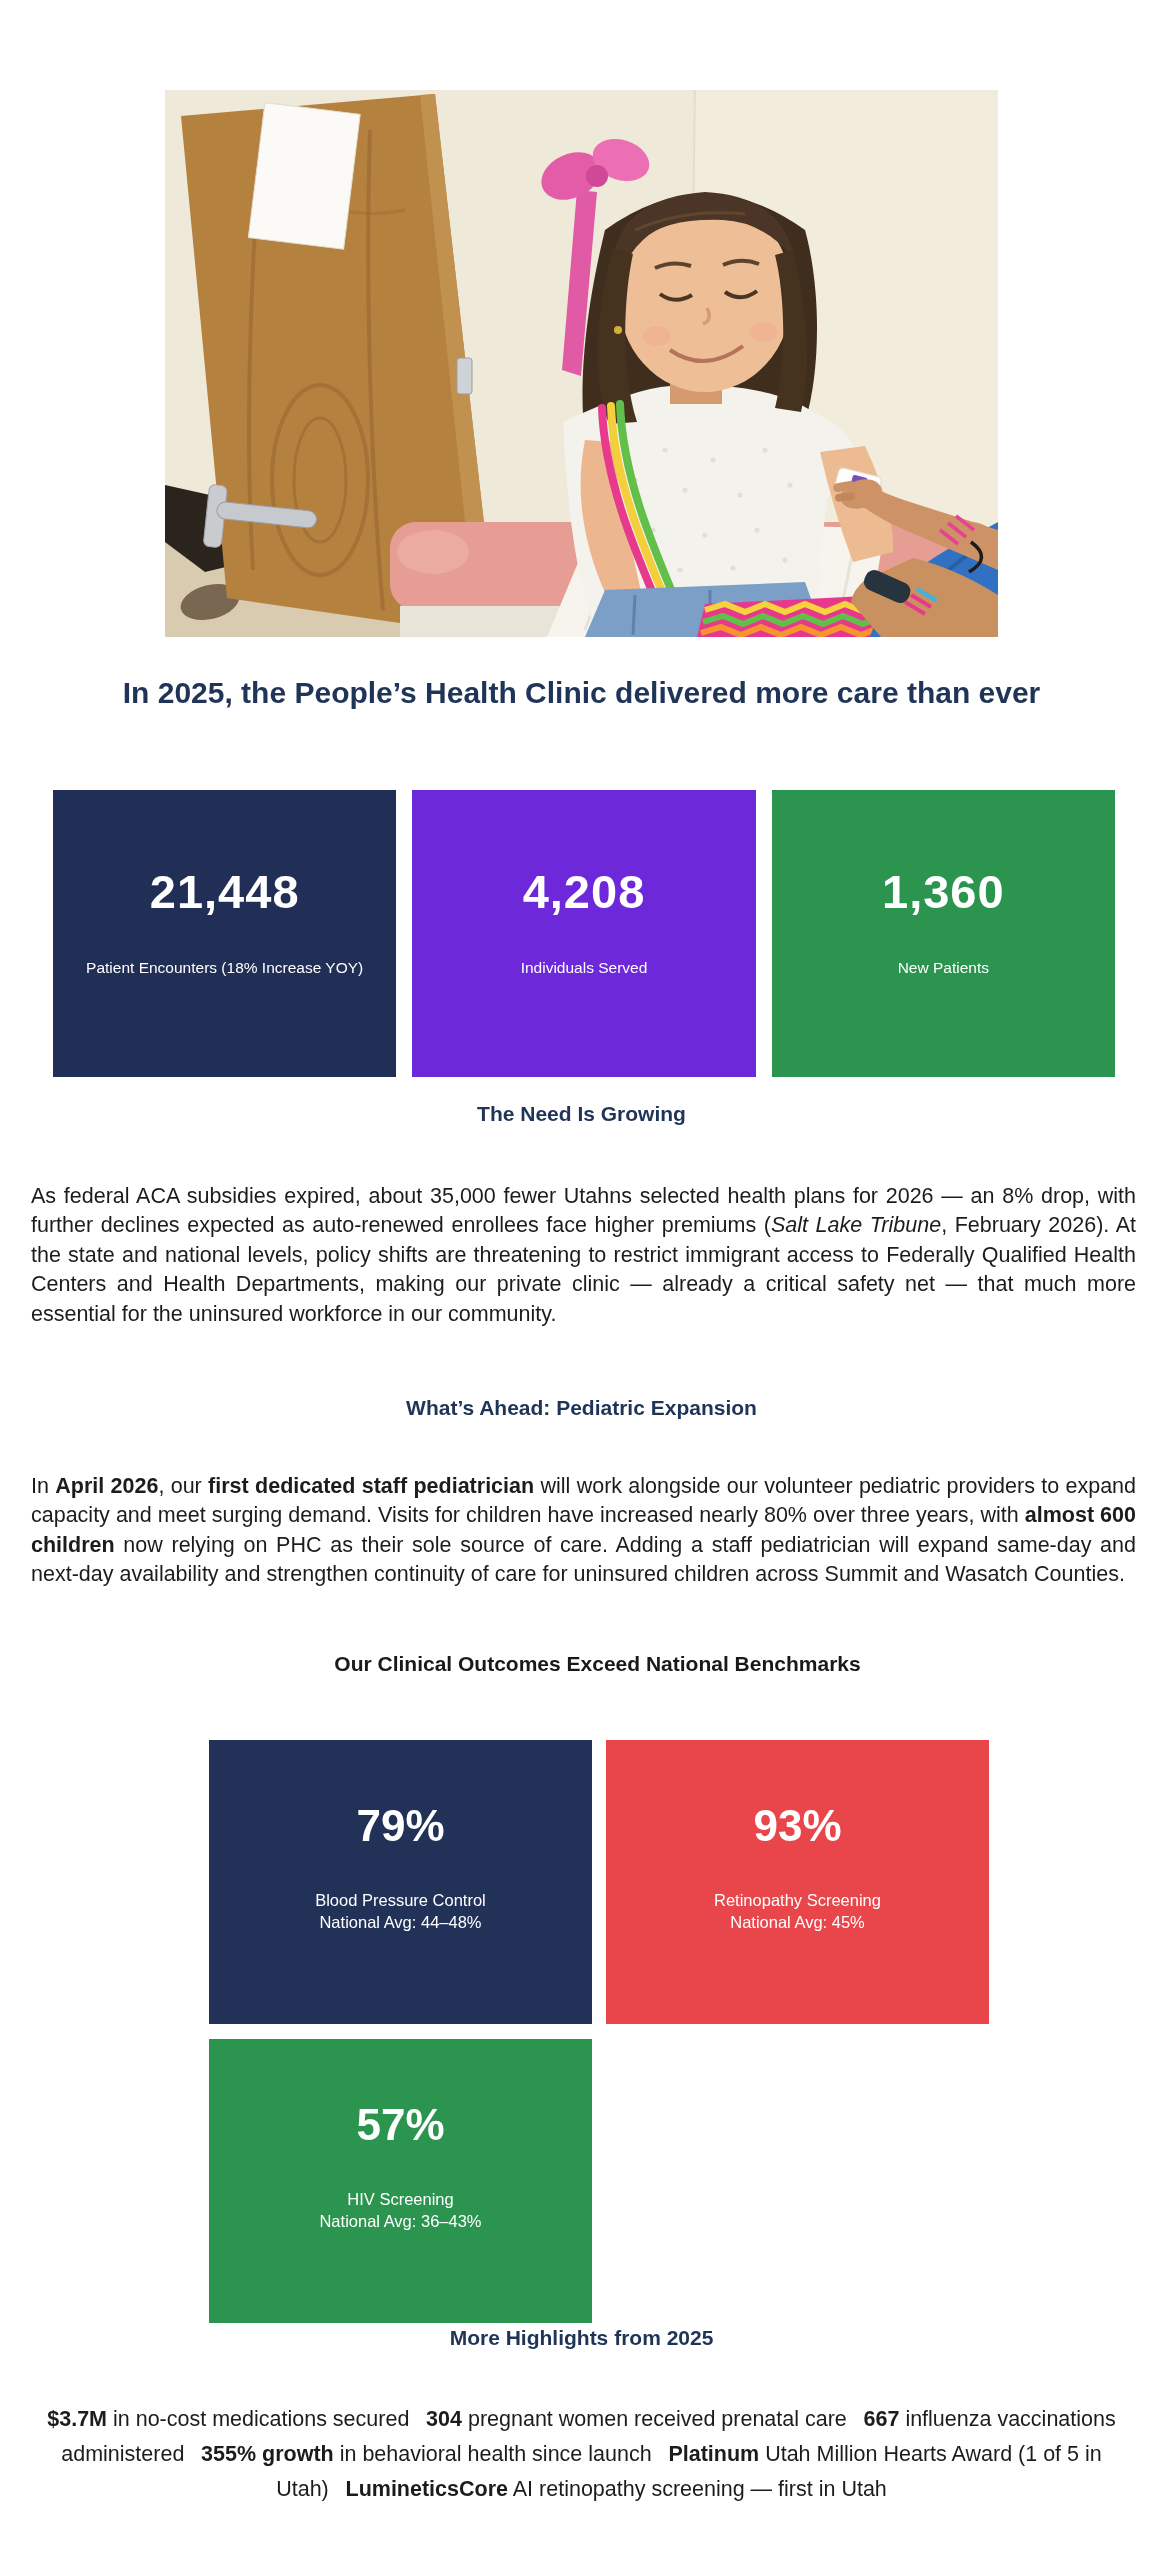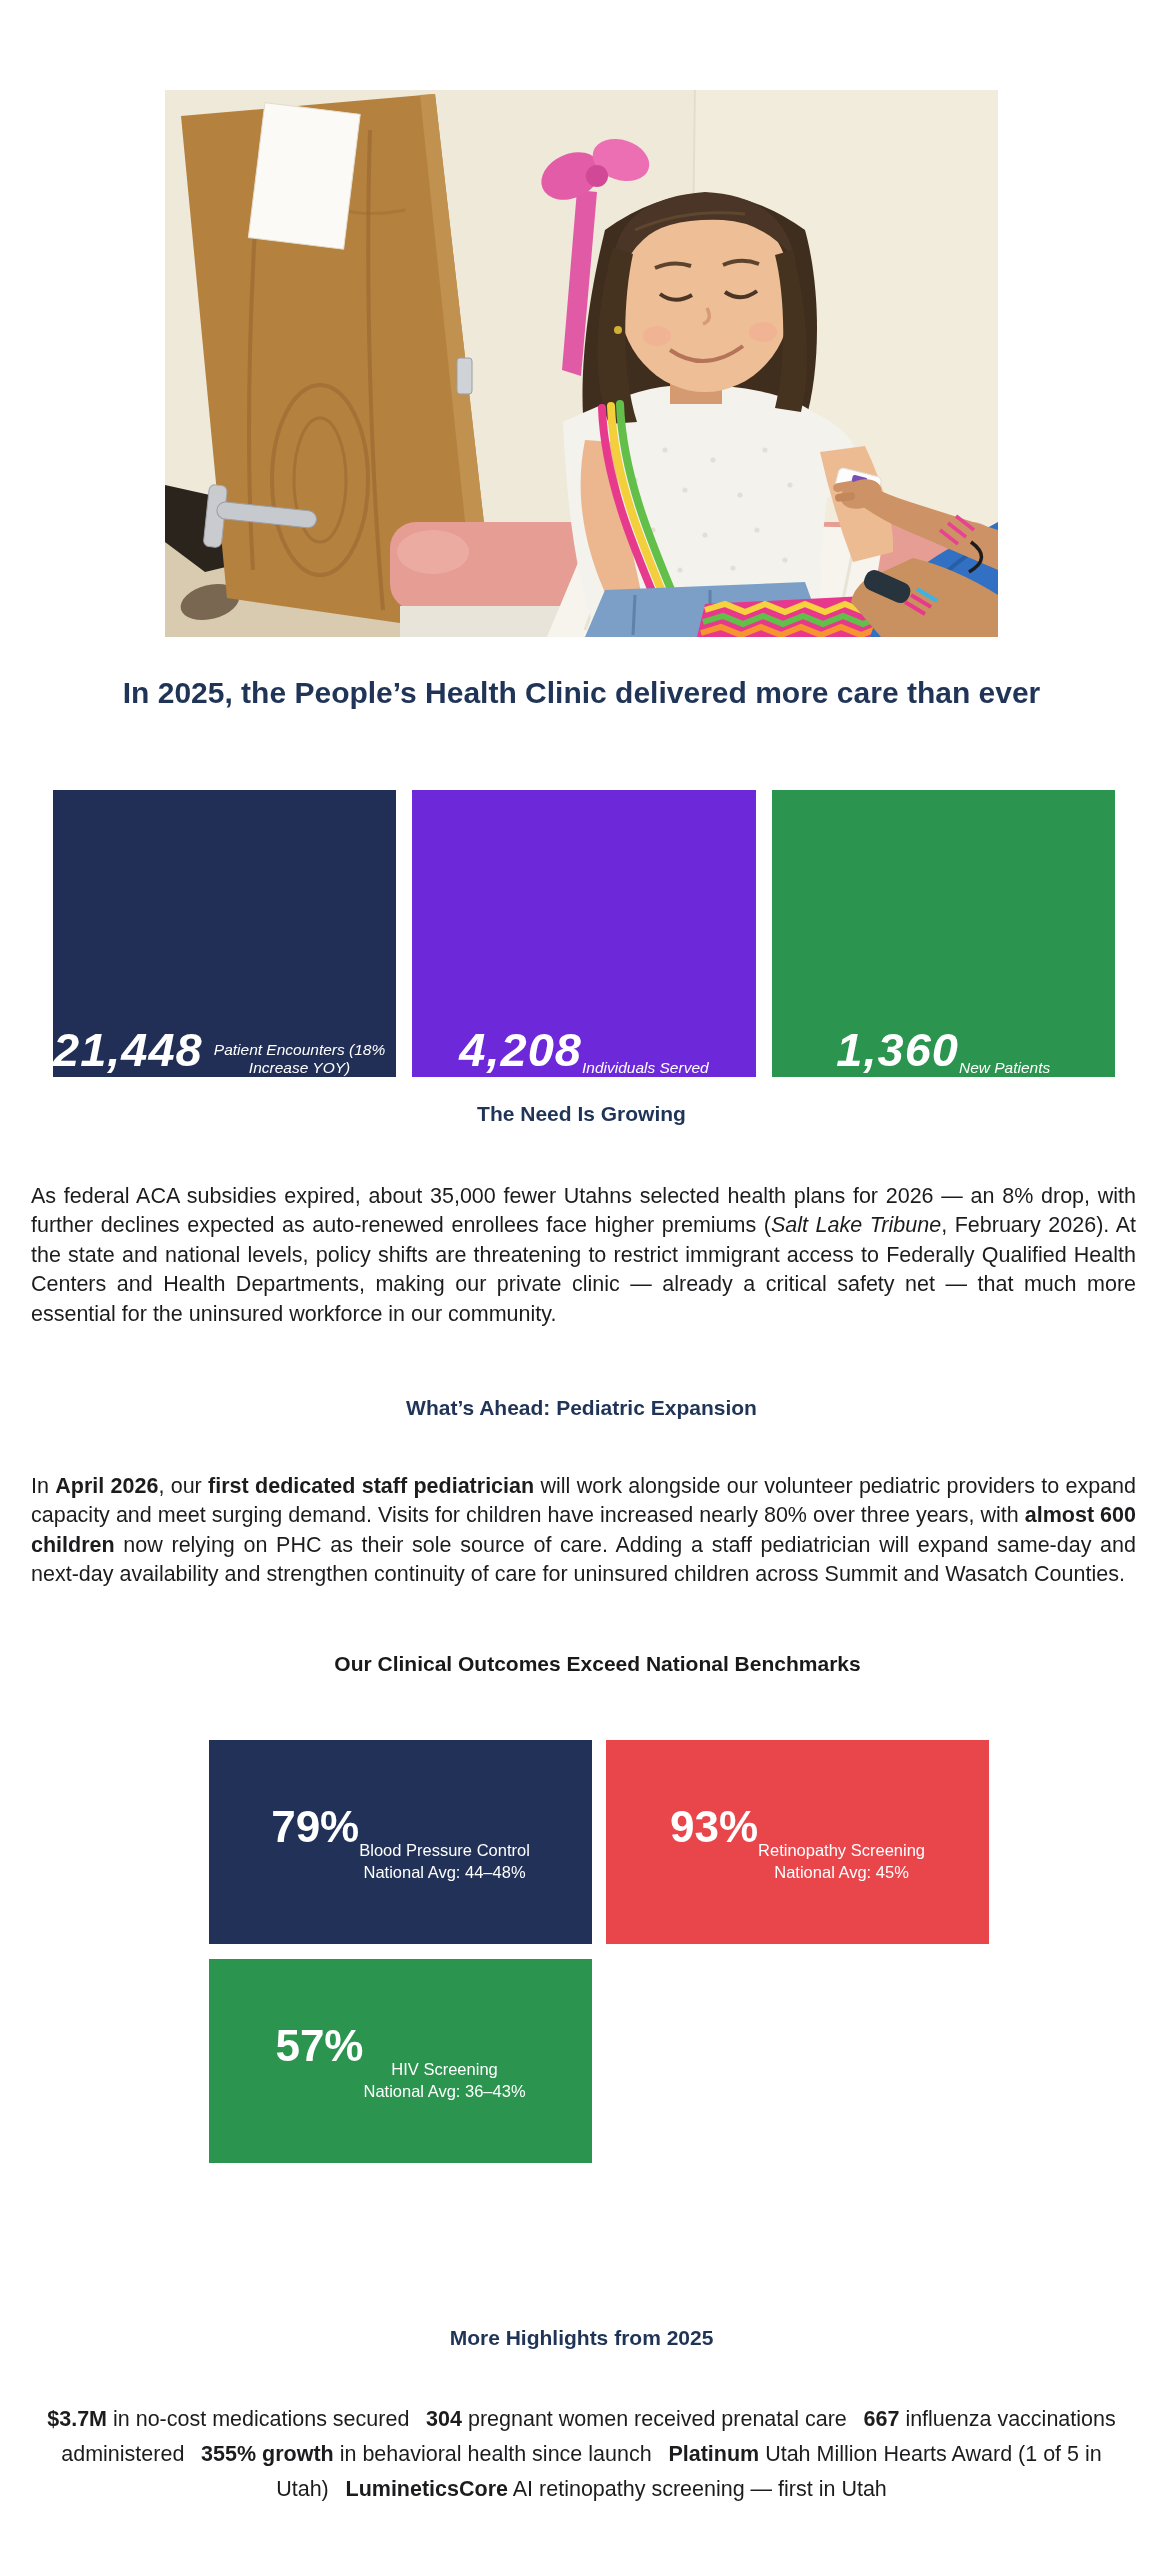--- a/index.html
+++ b/index.html
@@ -7,37 +7,37 @@
     position:relative;width:1163px;height:2560px;background:#ffffff;overflow:hidden;
     font-family:"Liberation Sans","DejaVu Sans",sans-serif;color:#1c1c1e;
   }
   .photo-wrap{position:absolute;left:165px;top:90px;width:833px;height:547px;overflow:hidden;}
   .photo-wrap svg{display:block;}
   .headline{
     position:absolute;left:0;width:100%;top:674px;text-align:center;
     font-weight:bold;font-size:30px;line-height:37px;color:#1f3457;
   }
   .stats-row{position:absolute;left:53px;top:790px;width:1062px;height:287px;display:flex;gap:16px;}
-  .stat-card{flex:1;display:flex;flex-direction:row;align-items:flex-end;justify-content:center;color:#fff;text-align:center;font-style:italic;}
+  .stat-card{flex:1;display:flex;flex-direction:column;align-items:center;justify-content:center;color:#fff;text-align:center;}
   .stat-value{font-size:47px;font-weight:bold;letter-spacing:1px;margin-top:-26px;}
   .stat-label{font-size:15.5px;margin-top:40px;}
   .section-title{
     position:absolute;left:0;width:100%;text-align:center;margin:0;
     font-weight:bold;font-size:21px;color:#1f3457;
   }
   .section-title.black{color:#191919;padding-left:16px;}
   .para{
     position:absolute;left:31px;width:1105px;font-size:21.5px;line-height:29.5px;
     text-align:justify;color:#1c1c1e;
   }
   .outcomes-grid{
     position:absolute;left:209px;top:1740px;width:780px;
     display:grid;grid-template-columns:1fr 1fr;gap:15px 14px;
   }
-  .outcome-card{height:204px;color:#fff;display:flex;flex-direction:row;align-items:center;justify-content:center;text-align:center;}
+  .outcome-card{height:284px;color:#fff;display:flex;flex-direction:column;align-items:center;justify-content:center;text-align:center;}
   .outcome-value{font-size:44px;font-weight:bold;margin-top:-30px;}
   .outcome-label{font-size:16.5px;line-height:22px;margin-top:38px;}
   .highlights-para{
     position:absolute;left:40px;width:1083px;top:2380px;text-align:center;
     font-size:21.5px;line-height:35px;color:#1c1c1e;
   }
 </style>
 </head>
 <body>
 

